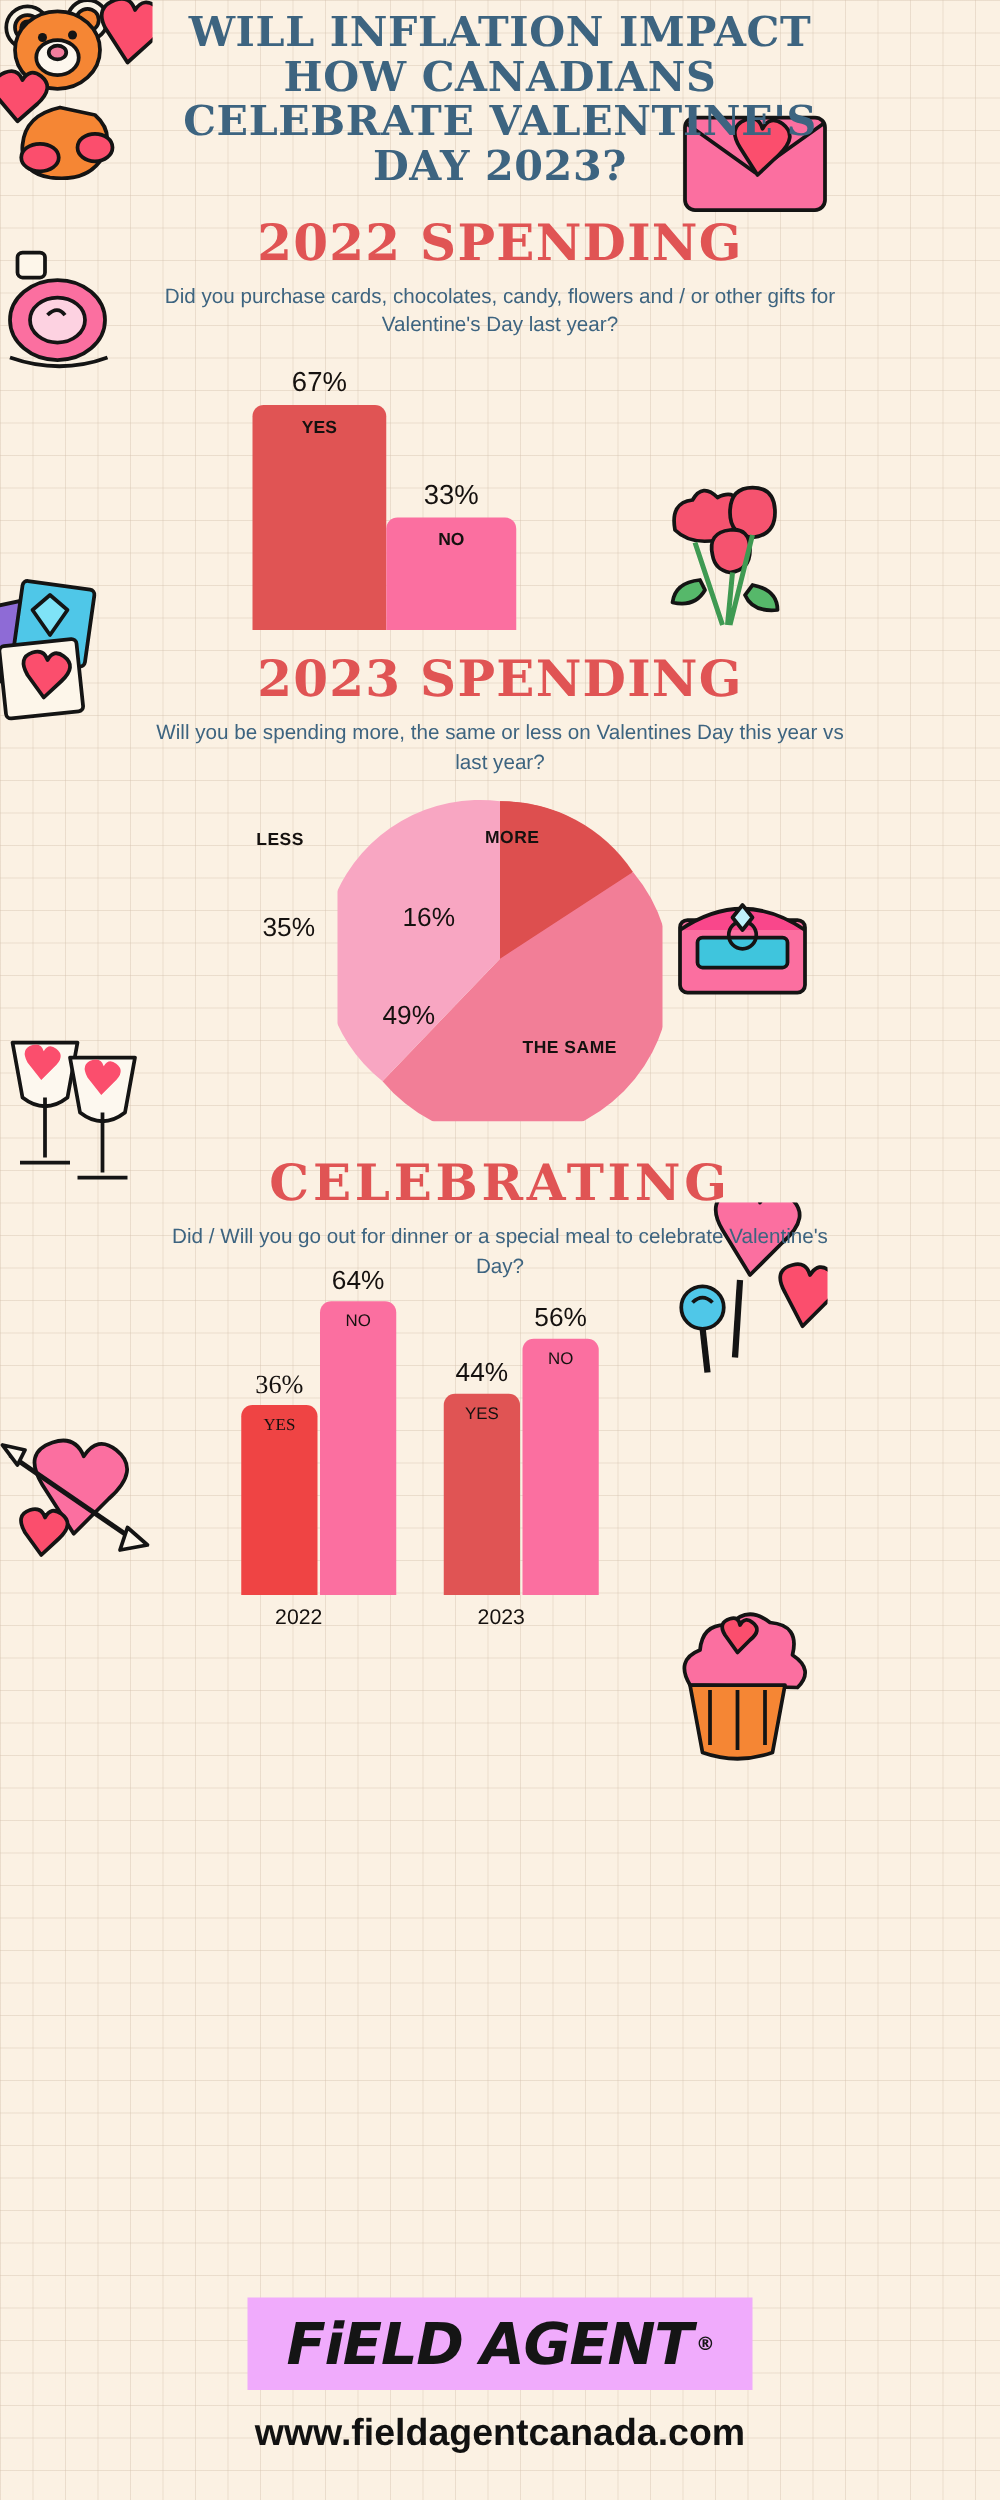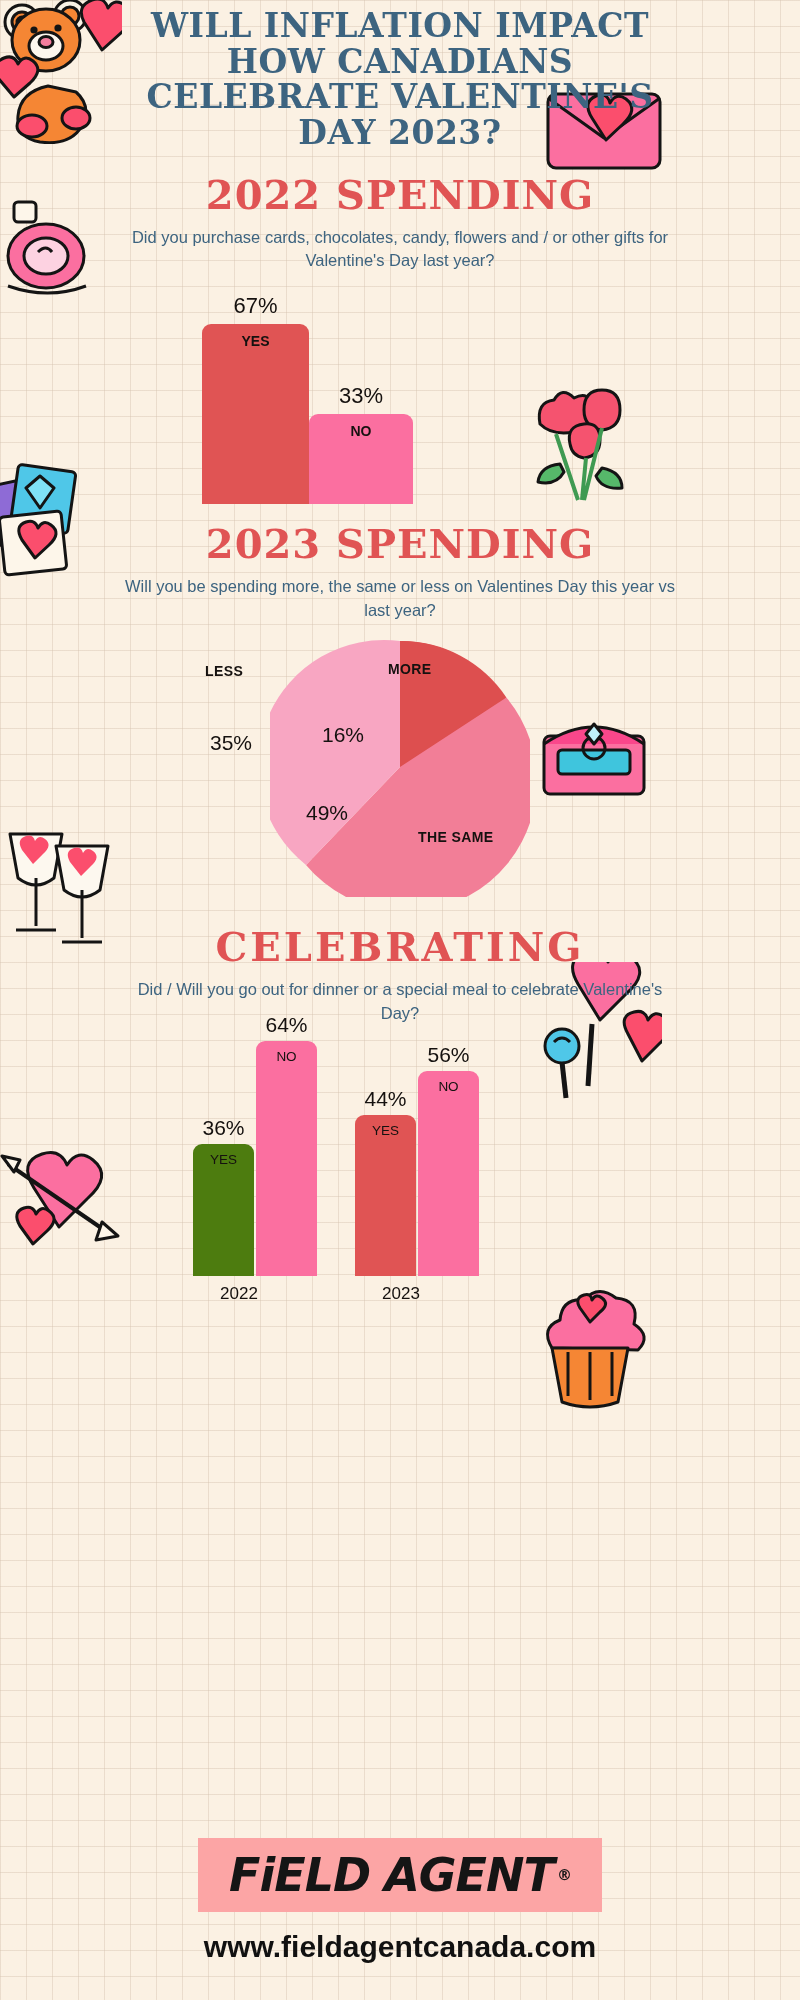--- a/index.html
+++ b/index.html
@@ -85,21 +85,21 @@
   }
   .barc .toplabel {
     position: absolute; bottom: 100%; left: 0; right: 0; text-align: center;
     font-size: 21px; color: #15110f; padding-bottom: 4px;
   }
   .xtick { position: absolute; bottom: 0; font-size: 17px; color: #15110f; text-align: center; }
 
   
   .footer-logo-box {
     position: absolute; left: 50%; transform: translateX(-50%);
-    background: #fca5a5; display: flex; align-items: center; justify-content: center;
+    background: #f0abfc; display: flex; align-items: center; justify-content: center;
   }
   .logo-text {
     font-family: "DejaVu Sans", sans-serif;
     font-weight: 700; font-style: italic;
     font-size: 46px; letter-spacing: -1px; color: #151515;
     display: flex; align-items: center;
   }
   .logo-reg { font-size: 15px; vertical-align: super; font-style: normal; margin-left: 3px; }
   .site-url {
     position: absolute; left: 0; right: 0; text-align: center;
@@ -289,21 +289,21 @@
     <span class="pielbl" style="left:388px;top:28px;">MORE</span>
     <span class="pielbl" style="left:418px;top:196px;">THE SAME</span>
     <span class="pielbl" style="left:158px;top:30px;margin-left:47px;">LESS</span>
   </div>
 
   <div class="section-title spaced" style="margin-top:22px;">CELEBRATING</div>
   <div class="question">Did / Will you go out for dinner or a special meal to celebrate Valentine's Day?</div>
 
   <div class="bars-cel">
 
-    <div class="barc" style="left:177px;width:61px;height:132px;background:#4d7c0f;">
+    <div class="barc" style="left:177px;width:61px;height:152px;background:#ef4444;font-family:Liberation Serif, serif;">
       <span class="toplabel">36%</span>
       <span class="inlabel">YES</span>
     </div>
     <div class="barc" style="left:240px;width:61px;height:235px;background:#fb6fa0;">
       <span class="toplabel">64%</span>
       <span class="inlabel">NO</span>
     </div>
     <span class="xtick" style="left:177px;width:124px;">2022</span>
 
     <div class="barc" style="left:339px;width:61px;height:161px;background:#e05454;">

